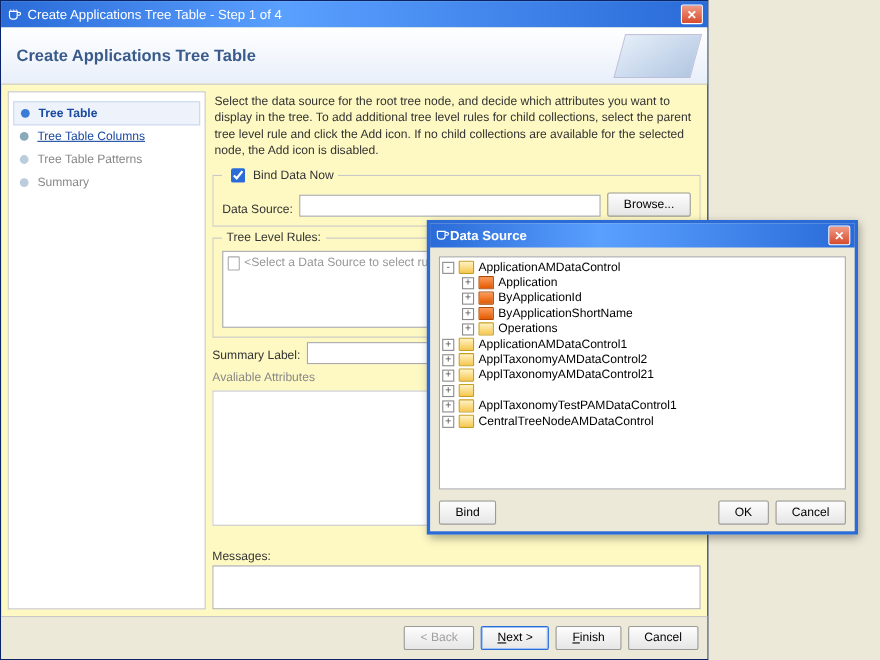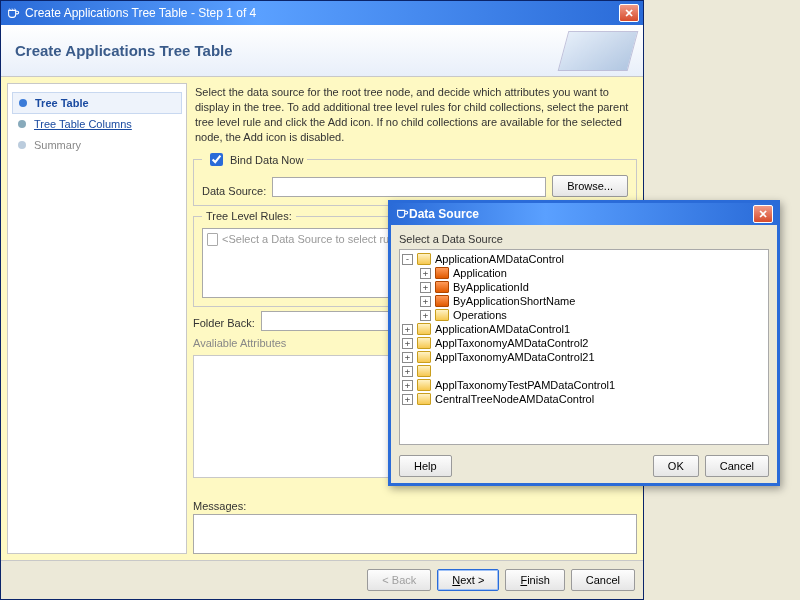--- a/index.html
+++ b/index.html
@@ -274,20 +274,21 @@
   <div class="banner">
     <h1>Create Applications Tree Table</h1>
     <div class="deco"></div>
   </div>
 
   <div class="content">
 
     <div class="wizard-steps">
       <div class="step active"><span>Tree Table</span></div>
       <div class="step link"><span>Tree Table Columns</span></div>
+      <div class="step"><span>Tree Table Patterns</span></div>
       <div class="step"><span>Summary</span></div>
     </div>
 
     <div class="main">
       <div class="instr">Select the data source for the root tree node, and decide which attributes you want to display in the tree. To add additional tree level rules for child collections, select the parent tree level rule and click the Add icon. If no child collections are available for the selected node, the Add icon is disabled.</div>
 
       <fieldset class="groupbox">
         <legend>
           <span class="checkbox">
             <input type="checkbox" checked="" style="">
@@ -304,21 +305,21 @@
       <fieldset class="groupbox tree-rules">
         <legend>Tree Level Rules:</legend>
         <div class="rules-box">
           <span class="ico doc"></span>
           <span>&lt;Select a Data Source to select rules&gt;</span>
         </div>
       </fieldset>
 
       <div class="form-block" style="flex:1;">
         <div class="row">
-          <label class="small-label">Folder Back:</label>
+          <label class="small-label">Summary Label:</label>
           <input type="text" style="flex: 1 1 0%;" disabled="" value="">
         </div>
         <div class="small-label">Avaliable Attributes</div>
         <div class="attr-box"></div>
       </div>
 
       <div class="messages">
         <div class="small-label" style="color:#333">Messages:</div>
         <div class="msgbox"></div>
       </div>
@@ -337,21 +338,20 @@
   <div class="m-title">
     <span class="icon cup-icon">
       <svg viewBox="0 0 16 16">
           <path d="M3 5h8v5a3 3 0 0 1-3 3H6a3 3 0 0 1-3-3V5zm8 1h2a1.5 1.5 0 0 1 0 3h-2" fill="none" stroke="#fff" stroke-width="1.2"></path>
         </svg>
     </span>
     <span class="t">Data Source</span>
     <div class="close-btn">✕</div>
   </div>
   <div class="m-body">
-    <div class="subhead">Select a Data Source</div>
     <div class="tree" id="ds-tree">
         <div class="tnode indent0">
           <span class="exp">-</span>
           <span class="ico folder"></span>
           <span>ApplicationAMDataControl</span>
         </div>
         <div class="tnode indent1">
           <span class="exp">+</span>
           <span class="ico table"></span>
           <span>Application</span>
@@ -395,19 +395,19 @@
           <span class="ico folder"></span>
           <span>ApplTaxonomyTestPAMDataControl1</span>
         </div>
         <div class="tnode indent0">
           <span class="exp">+</span>
           <span class="ico folder"></span>
           <span>CentralTreeNodeAMDataControl</span>
         </div>
       </div>
     <div class="m-footer">
-      <button class="std">Help</button>
+      <button class="std">Bind</button>
       <span class="spacer"></span>
       <button class="std default">OK</button>
       <button class="std">Cancel</button>
     </div>
   </div>
 </div>
 
 </body></html>

